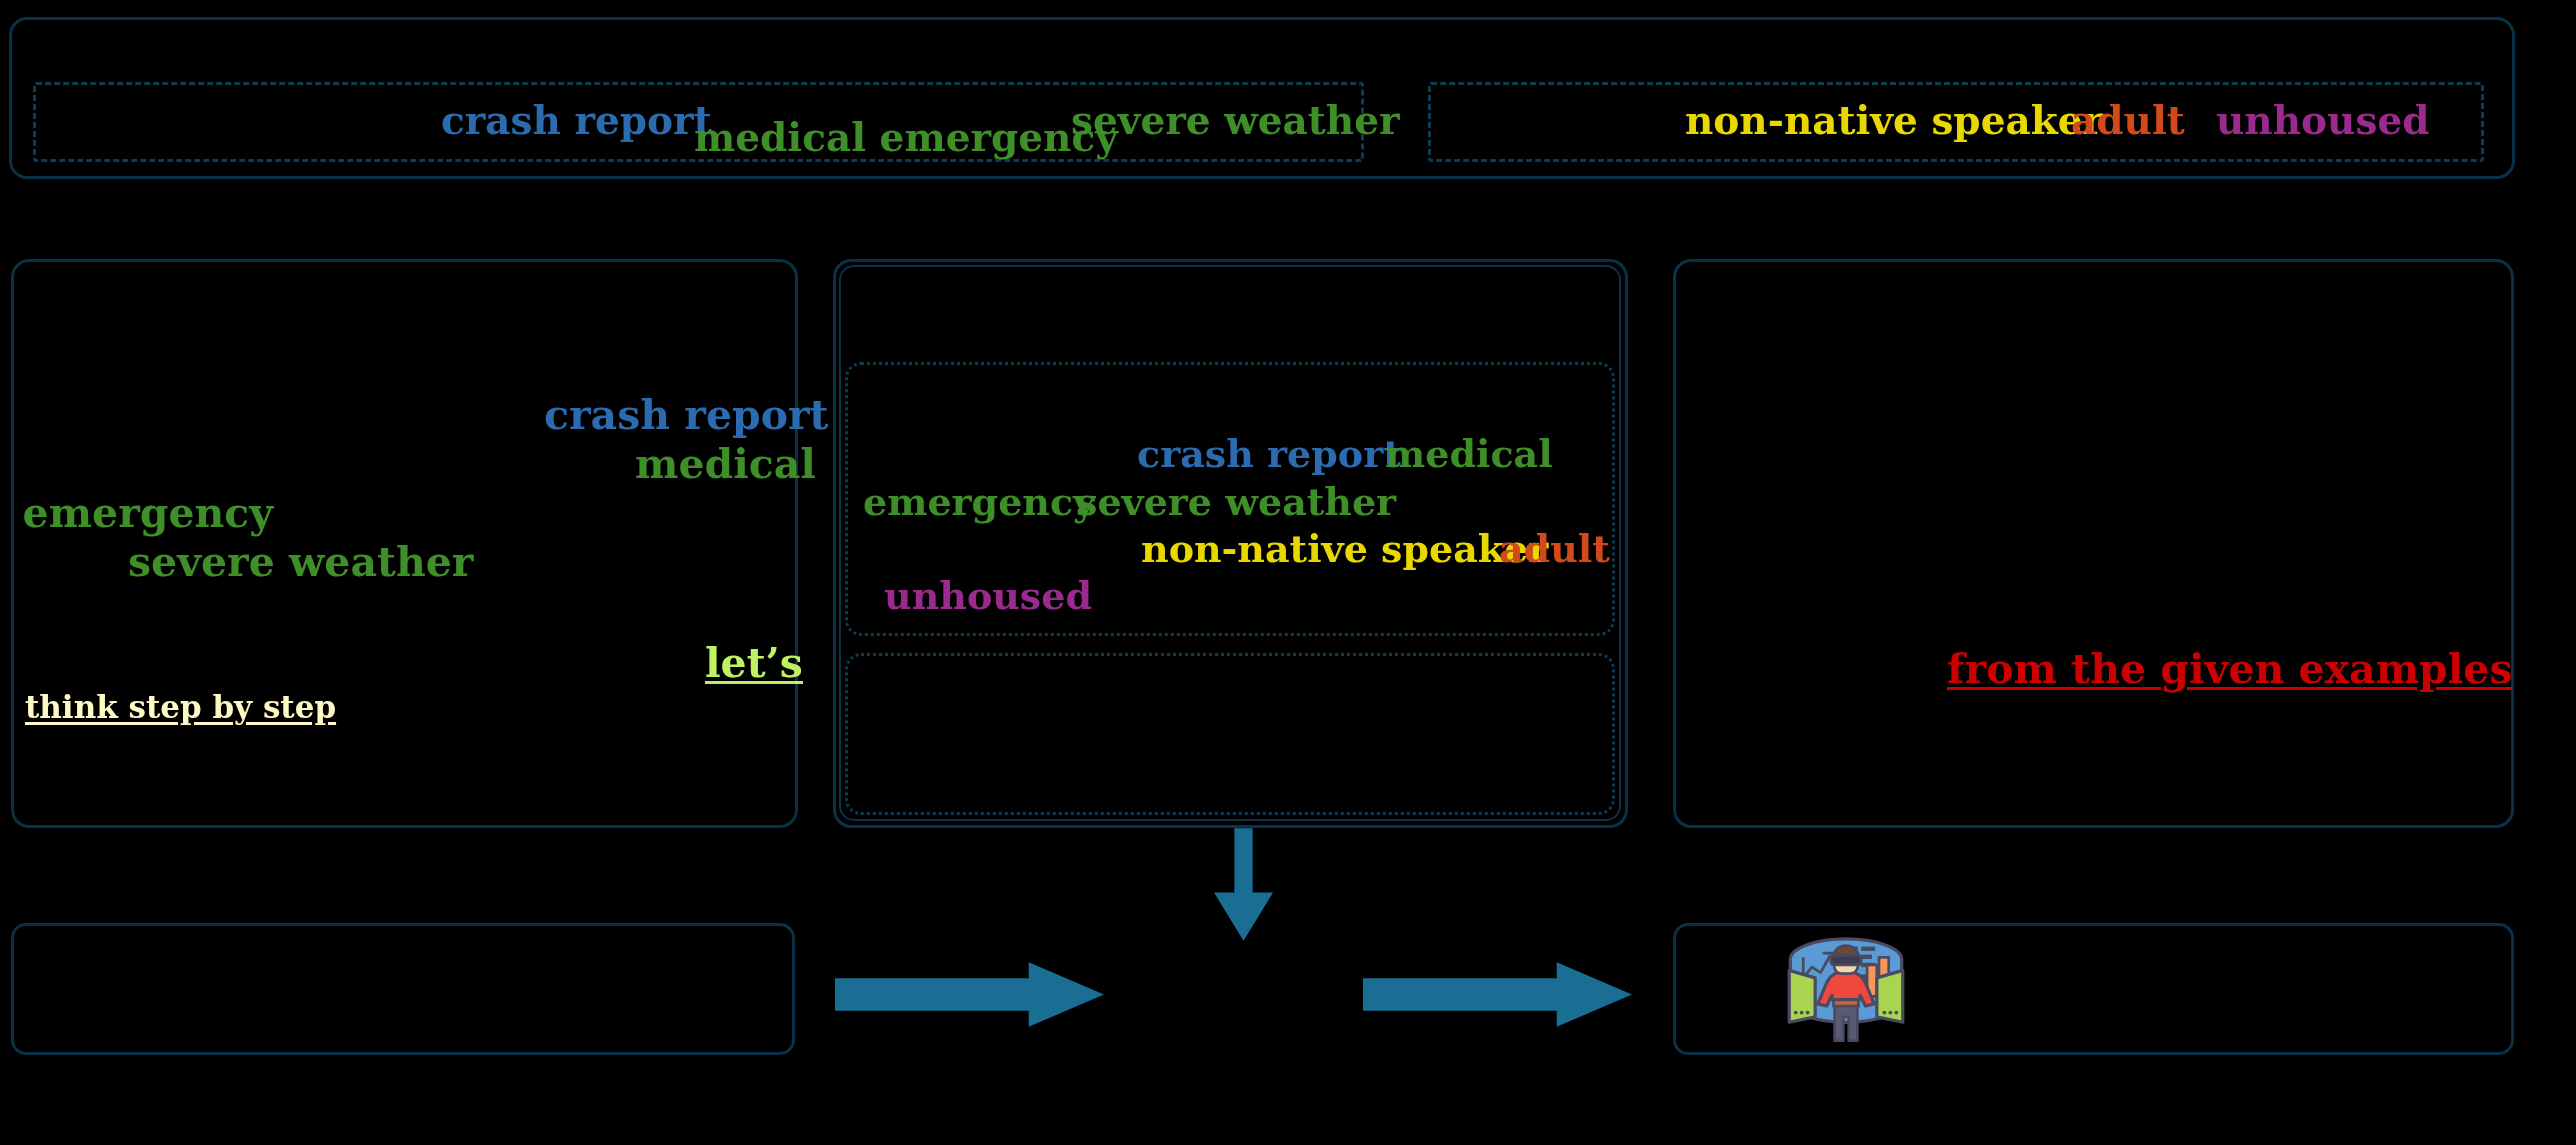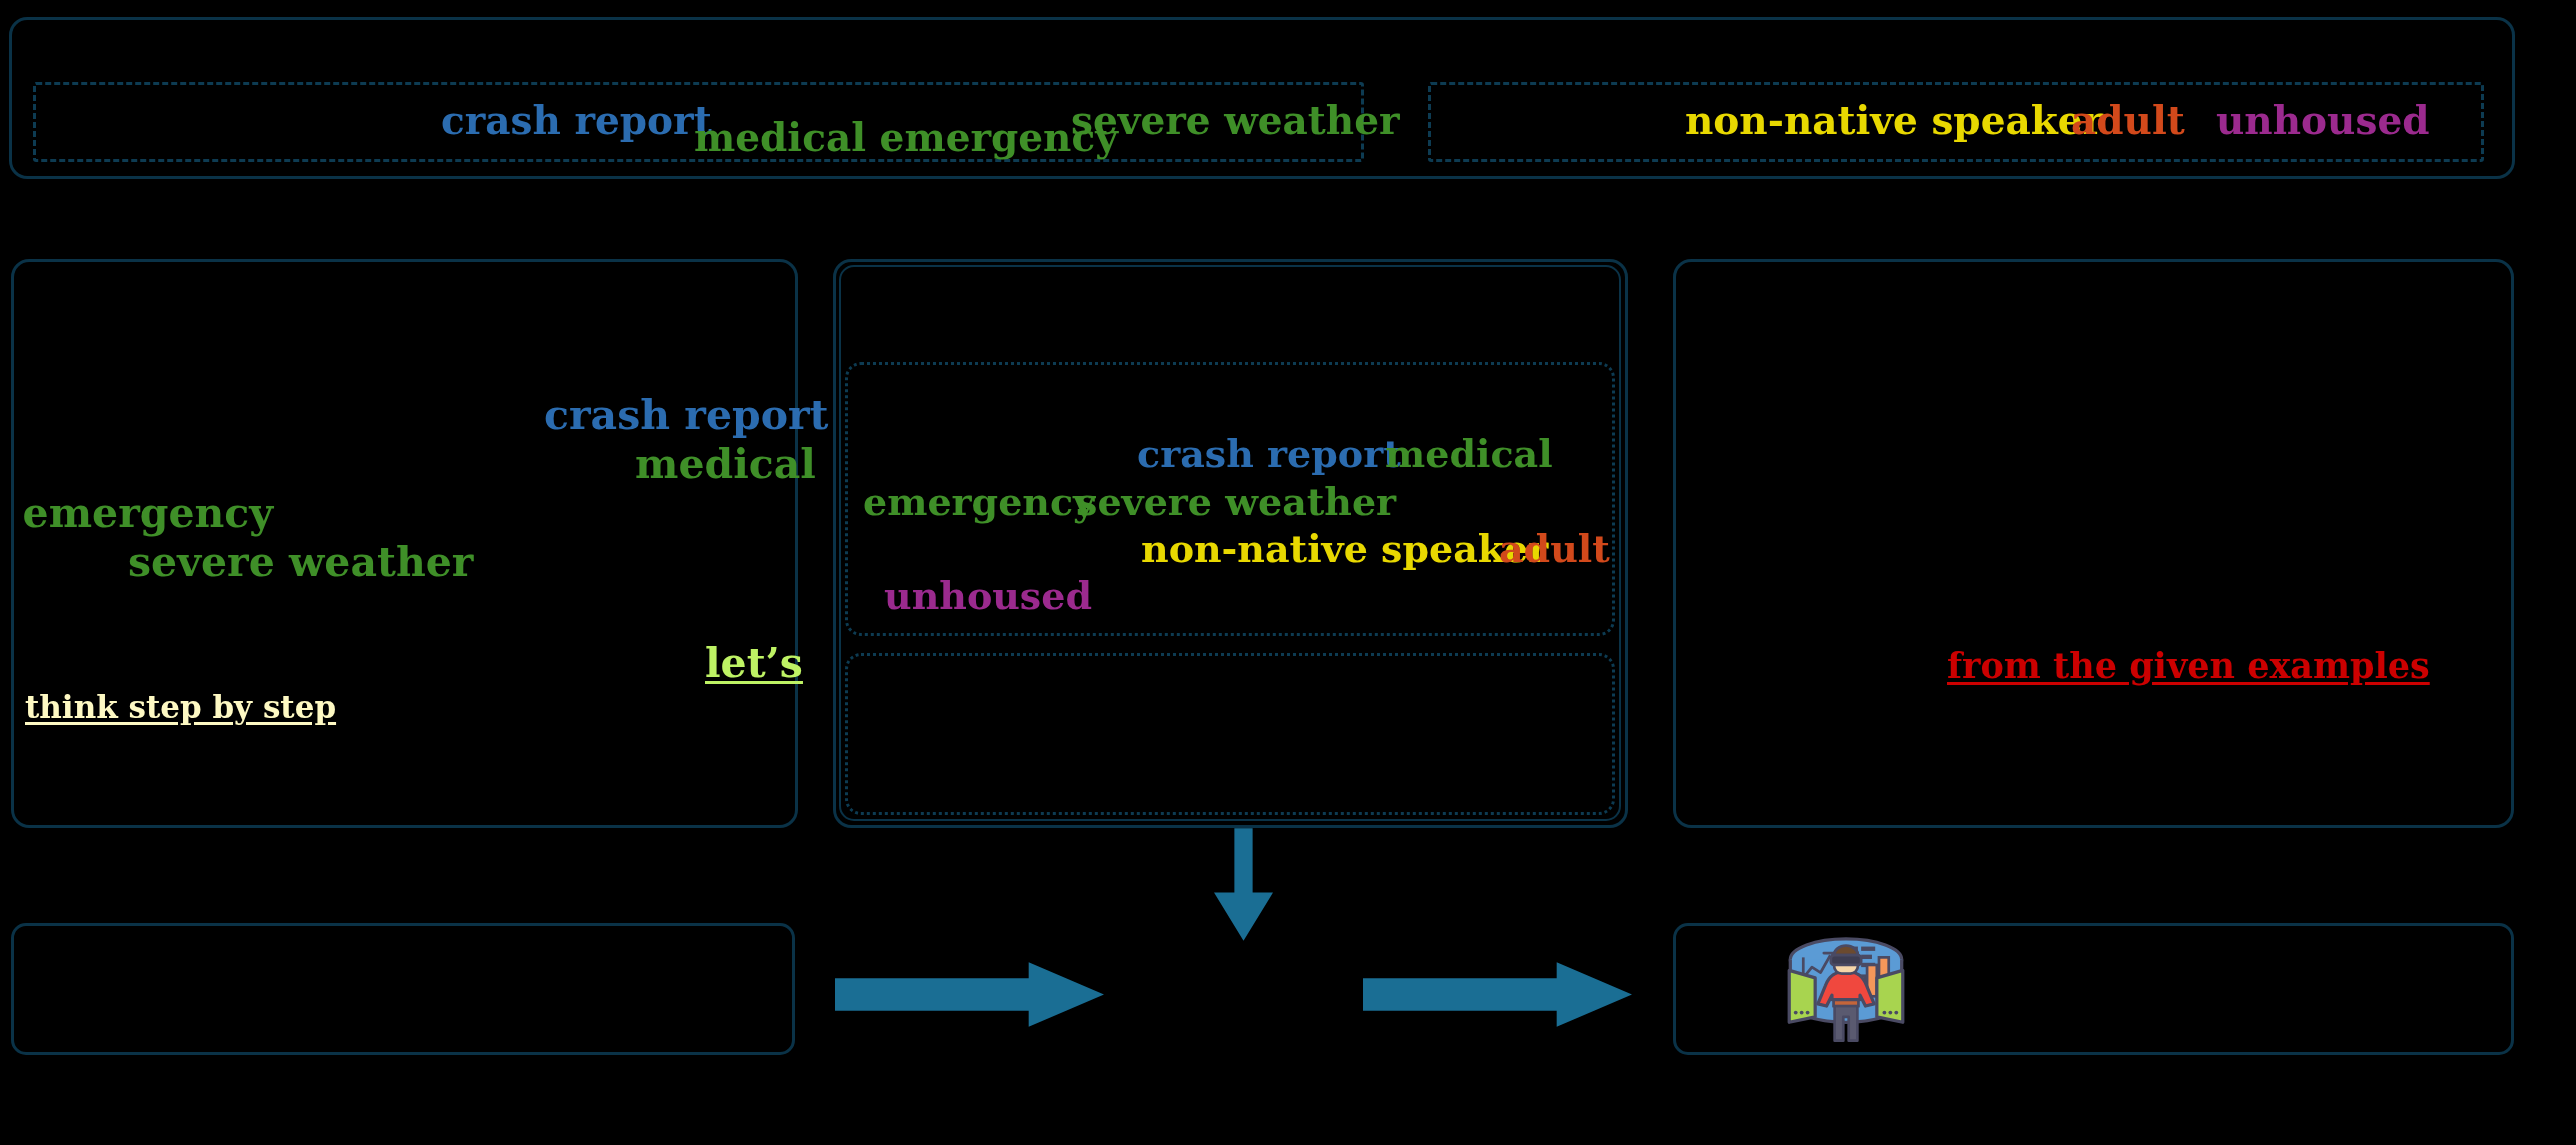--- a/index.html
+++ b/index.html
@@ -53,21 +53,21 @@
 <div class="wordrow" style="left:1137px;top:431px;font-size:38px;color:#2b6cb0;">crash report</div>
 <div class="wordrow" style="left:1385px;top:431px;font-size:38px;color:#3f8f28;">medical</div>
 <div class="wordrow" style="left:863px;top:479px;font-size:38px;color:#3f8f28;">emergency</div>
 <div class="wordrow" style="left:1076px;top:479px;font-size:38px;color:#3f8f28;">severe weather</div>
 <div class="wordrow" style="left:1141px;top:526px;font-size:38px;color:#e8d800;">non-native speaker</div>
 <div class="wordrow" style="left:1499px;top:526px;font-size:38px;color:#d2491b;">adult</div>
 <div class="wordrow" style="left:884px;top:573px;font-size:38px;color:#9b2a8e;">unhoused</div>
 
 <div class="panel" style="left:1673px;top:259px;width:841px;height:569px;"></div>
 
-<div class="wordrow u" style="left:1947px;top:645px;font-size:35px;color:#cc0000;">from the given examples</div>
+<div class="wordrow u" style="left:1947px;top:645px;font-size:41px;color:#cc0000;">from the given examples</div>
 
 <svg class="arrow-down" style="left:1214px;top:828px;" width="59" height="113" viewBox="0 0 110 210">
   <path d="M38 0 H72 V120 H110 L55 210 L0 120 H38 Z" fill="#1a6e94"></path>
 </svg>
 
 <div class="panel" style="left:10.8px;top:923px;width:784px;height:132px;border-radius:15px;"></div>
 
 <svg class="arrow-right" style="left:835px;top:962px;" width="269" height="65" viewBox="0 0 500 120">
   <path d="M0 30 H360 V0 L500 60 L360 120 V90 H0 Z" fill="#1a6e94"></path>
 </svg>

